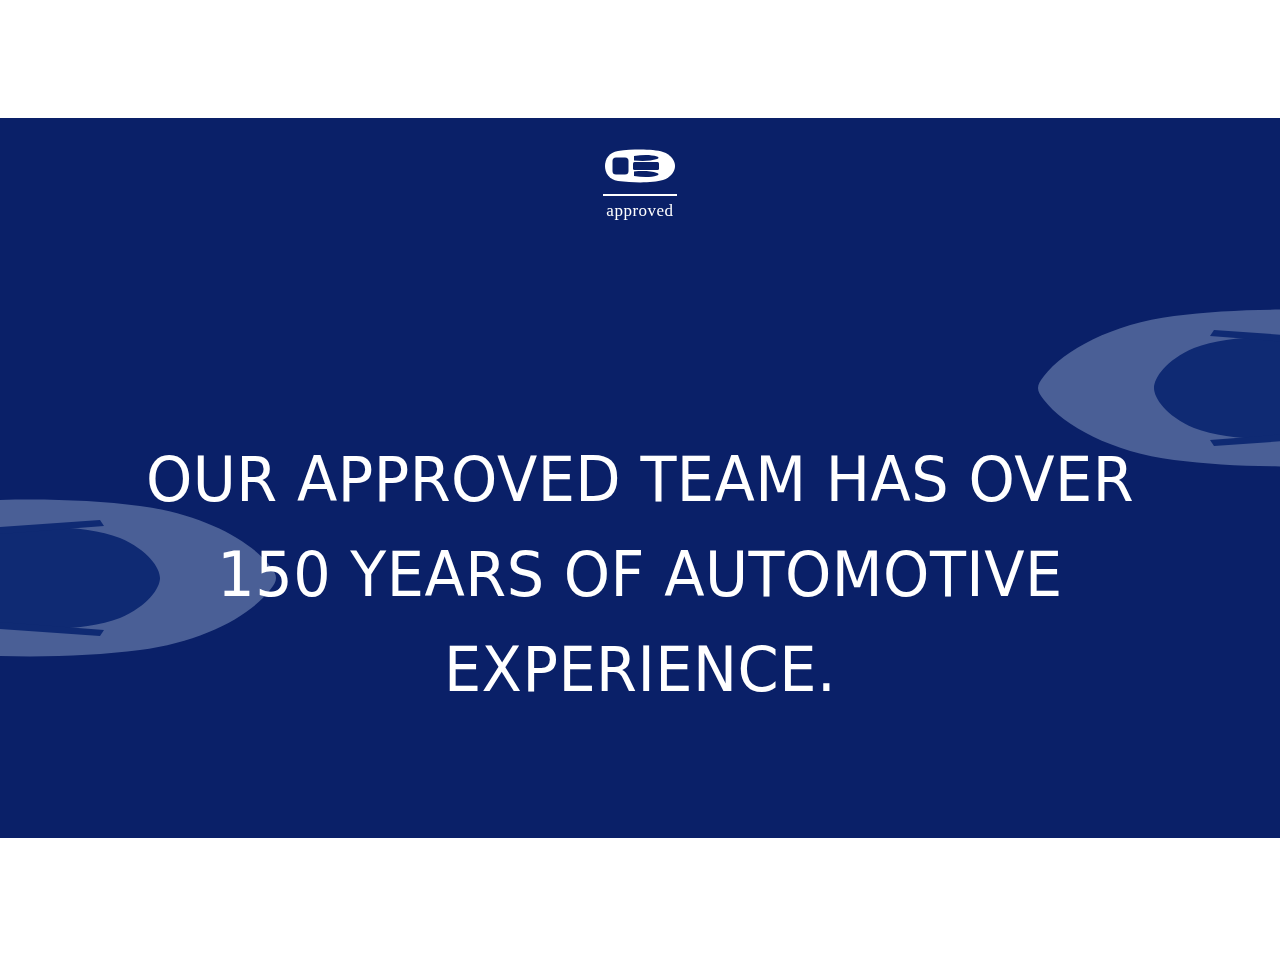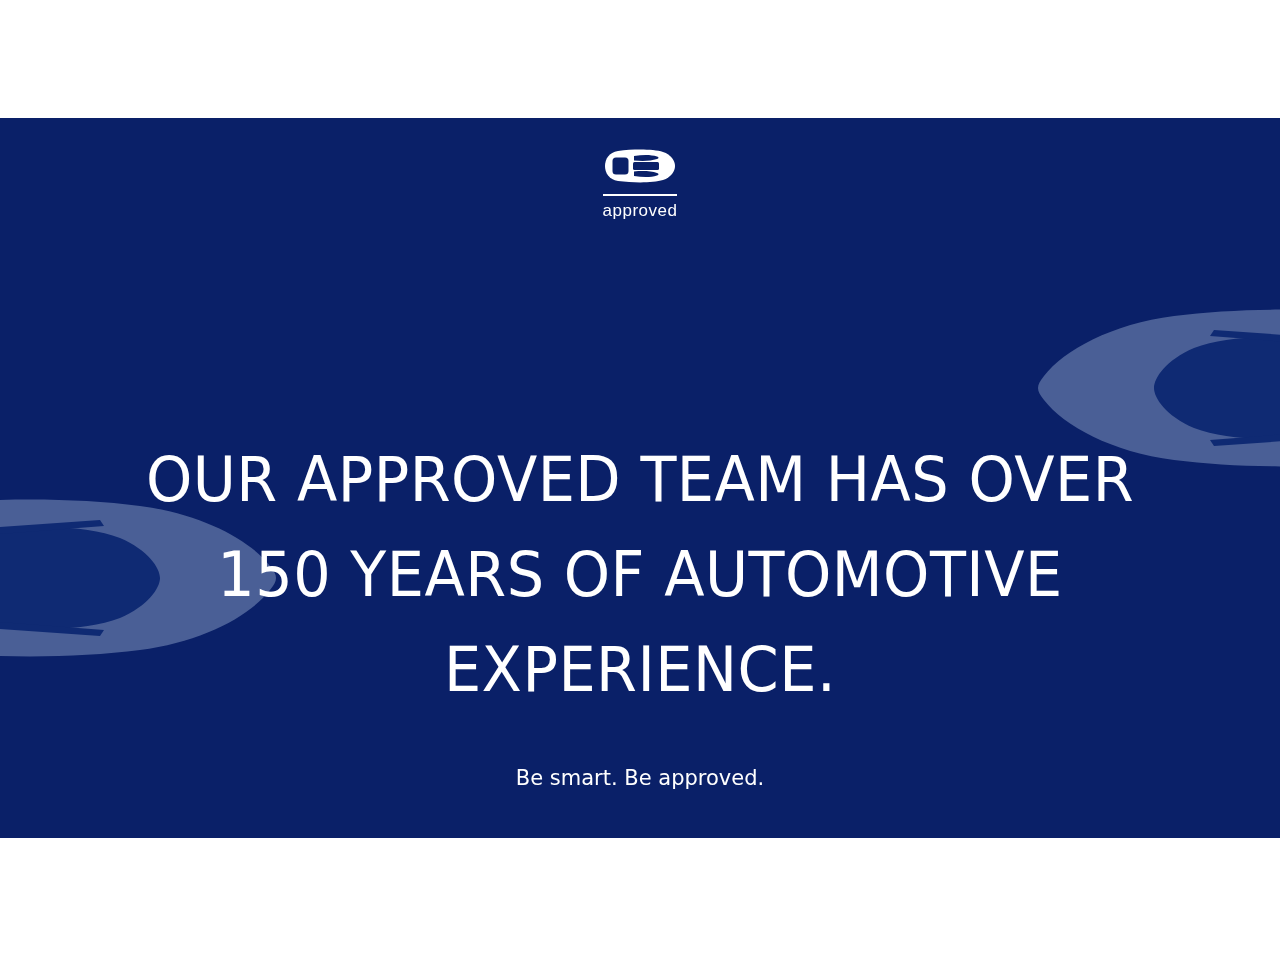--- a/index.html
+++ b/index.html
@@ -68,21 +68,21 @@
     width: 74px;
     height: 2px;
     background: #ffffff;
     margin: 10px auto 0 auto;
   }
   #logo-wordmark {
     margin-top: 5px;
     color: #ffffff;
     font-size: 17px;
     letter-spacing: 0.5px;
-    font-family: Liberation Sans, sans-serif;
+    font-family: Liberation Serif, serif;
     font-weight: 400;
   }
 
   
   #headline {
     position: absolute;
     left: 0;
     top: 272px;
     width: 1280px;
     text-align: center;
@@ -193,16 +193,15 @@
       <div id="logo-rule"></div>
       <div id="logo-wordmark">approved</div>
     </div>
 
     <h1 id="headline">
       <span class="hl-line">OUR APPROVED TEAM HAS OVER</span>
       <span class="hl-line">150 YEARS OF AUTOMOTIVE</span>
       <span class="hl-line">EXPERIENCE.</span>
     </h1>
 
-    <div id="tagline">Be smart. Be approved.</div>
 
   </div>
 </div>
 
 </body></html>

